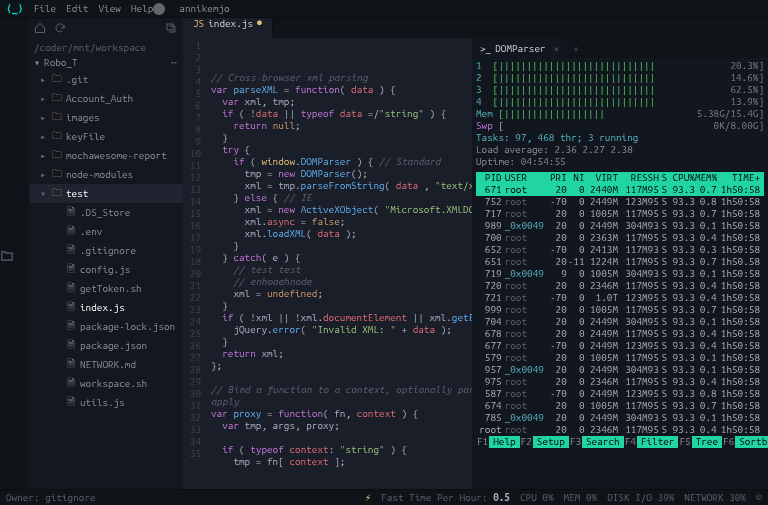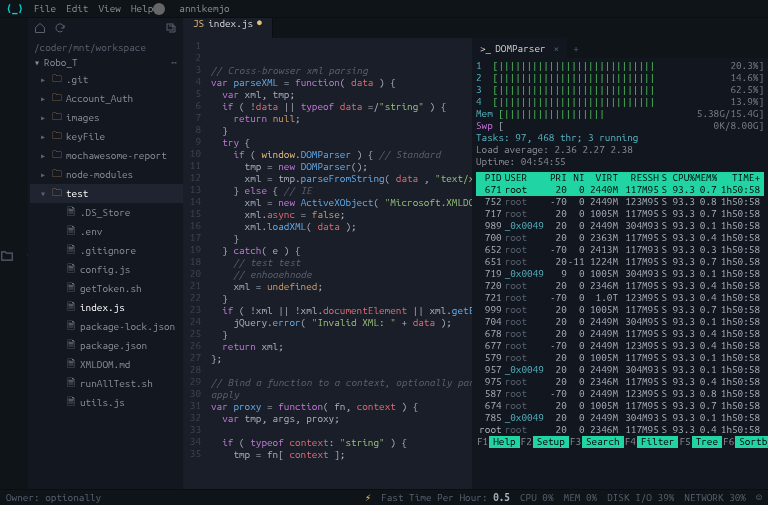--- a/index.html
+++ b/index.html
@@ -28,21 +28,21 @@
 .d0{padding-left:10px}.d1{padding-left:24px}
 .fold{color:#d19a66}
 .editorwrap{flex:1;display:flex;flex-direction:column;overflow:hidden}
 .tabs{height:20px;background:#0f1419;display:flex;align-items:center}
 .tab{height:100%;padding:0 10px;display:flex;align-items:flex-start;gap:4px;background:#1a1e29;color:#d4d4d4;border-right:1px solid #0a0d12}
 .tab .dot{font-size:8px;color:#e5c07b}
 .split{flex:1;display:flex;overflow:hidden}
 .editor{flex:1;display:flex;overflow:hidden;background:#1a1e29}
 .gutter{width:24px;text-align:right;color:#3e4451;padding:2px 6px 2px 0;line-height:12px}
 .gutter div{height:12px}
-.code{flex:1;padding:3px 0 2px 4px;line-height:12px;overflow:hidden;white-space:pre}
+.code{flex:1;padding:10px 0 2px 4px;line-height:12px;overflow:hidden;white-space:pre}
 .code div{height:12px}
 .c-cm{color:#5c6370;font-style:italic}
 .c-kw{color:#c678dd}
 .c-fn{color:#61afef}
 .c-st{color:#98c379}
 .c-nm{color:#d19a66}
 .c-pr{color:#e06c75}
 .c-id{color:#abb2bf}
 .c-va{color:#e5c07b}
 .terminal{width:296px;background:#12161f;display:flex;flex-direction:column;overflow:hidden}
@@ -210,26 +210,26 @@
           <span>package-lock.json</span>
         </div>
         <div class="node d1">
           <span class="chev"></span>
           <span class="ico">🗎</span>
           <span>package.json</span>
         </div>
         <div class="node d1">
           <span class="chev"></span>
           <span class="ico">🗎</span>
-          <span>XMLDOM.md</span>
-        </div>
-        <div class="node d1">
-          <span class="chev"></span>
-          <span class="ico">🗎</span>
-          <span>runAllTest.sh</span>
+          <span>NETWORK.md</span>
+        </div>
+        <div class="node d1">
+          <span class="chev"></span>
+          <span class="ico">🗎</span>
+          <span>workspace.sh</span>
         </div>
         <div class="node d1">
           <span class="chev"></span>
           <span class="ico">🗎</span>
           <span>utils.js</span>
         </div>
       </div>
   </div>
 
   <div class="editorwrap">
@@ -290,21 +290,21 @@
           </div>
           <span style="padding:0 6px;color:#5a6270">+</span>
         </div>
         <div class="term-body" id="term"><div><span class="mem">1</span>  <span class="bar">[||||||||||||||||||||||||||||</span>       <span class="barpct" style="float:right">20.3%]</span></div><div><span class="mem">2</span>  <span class="bar">[||||||||||||||||||||||||||||</span>       <span class="barpct" style="float:right">14.6%]</span></div><div><span class="mem">3</span>  <span class="bar">[||||||||||||||||||||||||||||</span>       <span class="barpct" style="float:right">62.5%]</span></div><div><span class="mem">4</span>  <span class="bar">[||||||||||||||||||||||||||||</span>       <span class="barpct" style="float:right">13.9%]</span></div><div><span class="mem">Mem</span> <span class="bar">[||||||||||||||||||</span><span class="barpct" style="float:right">5.38G/15.4G]</span></div><div><span class="swp">Swp</span> [<span class="barpct" style="float:right">0K/8.00G]</span></div><div class="tasks">Tasks: 97, 468 thr; 3 running</div><div class="load">Load average: 2.36 2.27 2.38</div><div class="load">Uptime: 04:54:55</div><div style="height:4px"></div><div class="row hdr"><span class="c-pid">PID</span><span class="c-usr">USER</span><span class="c-pri">PRI</span><span class="c-ni">NI</span><span class="c-vir">VIRT</span><span class="c-res">RES</span><span class="c-shr">SHR</span><span class="c-s">S</span><span class="c-cpu">CPU%</span><span class="c-mem">MEM%</span><span class="c-tim">TIME+</span><span class="c-cmd">Command</span></div><div class="row hl"><span class="c-pid">671</span><span class="c-usr">root</span><span class="c-pri">20</span><span class="c-ni">0</span><span class="c-vir">2440M</span><span class="c-res">117M</span><span class="c-shr">9578</span><span class="c-s">S</span><span class="c-cpu">93.3</span><span class="c-mem">0.7</span><span class="c-tim">1h50:58</span><span class="c-cmd">/usr/lib</span></div><div class="row"><span class="c-pid">752</span><span class="c-usr gry">root</span><span class="c-pri">-70</span><span class="c-ni">0</span><span class="c-vir">2449M</span><span class="c-res">123M</span><span class="c-shr">9578</span><span class="c-s">S</span><span class="c-cpu">93.3</span><span class="c-mem">0.8</span><span class="c-tim">1h50:58</span><span class="c-cmd grn">/usr/lib</span></div><div class="row"><span class="c-pid">717</span><span class="c-usr gry">root</span><span class="c-pri">20</span><span class="c-ni">0</span><span class="c-vir">1005M</span><span class="c-res">117M</span><span class="c-shr">9548</span><span class="c-s">S</span><span class="c-cpu">93.3</span><span class="c-mem">0.7</span><span class="c-tim">1h50:58</span><span class="c-cmd grn">/usr/lib</span></div><div class="row"><span class="c-pid">989</span><span class="c-usr cyn">_0x0049</span><span class="c-pri">20</span><span class="c-ni">0</span><span class="c-vir">2449M</span><span class="c-res">304M</span><span class="c-shr">9348</span><span class="c-s">S</span><span class="c-cpu">93.3</span><span class="c-mem">0.1</span><span class="c-tim">1h50:58</span><span class="c-cmd grn">/usr/lib</span></div><div class="row"><span class="c-pid">700</span><span class="c-usr gry">root</span><span class="c-pri">20</span><span class="c-ni">0</span><span class="c-vir">2363M</span><span class="c-res">117M</span><span class="c-shr">9548</span><span class="c-s">S</span><span class="c-cpu">93.3</span><span class="c-mem">0.4</span><span class="c-tim">1h50:58</span><span class="c-cmd grn">/usr/lib</span></div><div class="row"><span class="c-pid">652</span><span class="c-usr gry">root</span><span class="c-pri">-70</span><span class="c-ni">0</span><span class="c-vir">2413M</span><span class="c-res">117M</span><span class="c-shr">9348</span><span class="c-s">S</span><span class="c-cpu">93.3</span><span class="c-mem">0.3</span><span class="c-tim">1h50:58</span><span class="c-cmd grn">/usr/lib</span></div><div class="row"><span class="c-pid">651</span><span class="c-usr gry">root</span><span class="c-pri">20</span><span class="c-ni">-11</span><span class="c-vir">1224M</span><span class="c-res">117M</span><span class="c-shr">9578</span><span class="c-s">S</span><span class="c-cpu">93.3</span><span class="c-mem">0.7</span><span class="c-tim">1h50.58</span><span class="c-cmd grn">/usr/lib</span></div><div class="row"><span class="c-pid">719</span><span class="c-usr cyn">_0x0049</span><span class="c-pri">9</span><span class="c-ni">0</span><span class="c-vir">1005M</span><span class="c-res">304M</span><span class="c-shr">9348</span><span class="c-s">S</span><span class="c-cpu">93.3</span><span class="c-mem">0.1</span><span class="c-tim">1h50:58</span><span class="c-cmd grn">/usr/lib</span></div><div class="row"><span class="c-pid">720</span><span class="c-usr gry">root</span><span class="c-pri">20</span><span class="c-ni">0</span><span class="c-vir">2346M</span><span class="c-res">117M</span><span class="c-shr">9548</span><span class="c-s">S</span><span class="c-cpu">93.3</span><span class="c-mem">0.4</span><span class="c-tim">1h50:58</span><span class="c-cmd grn">/usr/lib</span></div><div class="row"><span class="c-pid">721</span><span class="c-usr gry">root</span><span class="c-pri">-70</span><span class="c-ni">0</span><span class="c-vir">1.0T</span><span class="c-res">123M</span><span class="c-shr">9578</span><span class="c-s">S</span><span class="c-cpu">93.3</span><span class="c-mem">0.4</span><span class="c-tim">1h50:58</span><span class="c-cmd grn">/usr/lib</span></div><div class="row"><span class="c-pid">999</span><span class="c-usr gry">root</span><span class="c-pri">20</span><span class="c-ni">0</span><span class="c-vir">1005M</span><span class="c-res">117M</span><span class="c-shr">9548</span><span class="c-s">S</span><span class="c-cpu">93.3</span><span class="c-mem">0.7</span><span class="c-tim">1h50:58</span><span class="c-cmd grn">/usr/lib</span></div><div class="row"><span class="c-pid">704</span><span class="c-usr gry">root</span><span class="c-pri">20</span><span class="c-ni">0</span><span class="c-vir">2449M</span><span class="c-res">304M</span><span class="c-shr">9548</span><span class="c-s">S</span><span class="c-cpu">93.3</span><span class="c-mem">0.1</span><span class="c-tim">1h50:58</span><span class="c-cmd grn">/usr/lib</span></div><div class="row"><span class="c-pid">678</span><span class="c-usr gry">root</span><span class="c-pri">20</span><span class="c-ni">0</span><span class="c-vir">2449M</span><span class="c-res">117M</span><span class="c-shr">9548</span><span class="c-s">S</span><span class="c-cpu">93.3</span><span class="c-mem">0.4</span><span class="c-tim">1h50:58</span><span class="c-cmd grn">/usr/lib</span></div><div class="row"><span class="c-pid">677</span><span class="c-usr gry">root</span><span class="c-pri">-70</span><span class="c-ni">0</span><span class="c-vir">2449M</span><span class="c-res">123M</span><span class="c-shr">9578</span><span class="c-s">S</span><span class="c-cpu">93.3</span><span class="c-mem">0.4</span><span class="c-tim">1h50:58</span><span class="c-cmd grn">/usr/lib</span></div><div class="row"><span class="c-pid">579</span><span class="c-usr gry">root</span><span class="c-pri">20</span><span class="c-ni">0</span><span class="c-vir">1005M</span><span class="c-res">117M</span><span class="c-shr">9578</span><span class="c-s">S</span><span class="c-cpu">93.3</span><span class="c-mem">0.1</span><span class="c-tim">1h50:58</span><span class="c-cmd grn">/usr/lib</span></div><div class="row"><span class="c-pid">957</span><span class="c-usr cyn">_0x0049</span><span class="c-pri">20</span><span class="c-ni">0</span><span class="c-vir">2449M</span><span class="c-res">304M</span><span class="c-shr">9348</span><span class="c-s">S</span><span class="c-cpu">93.3</span><span class="c-mem">0.1</span><span class="c-tim">1h50:58</span><span class="c-cmd grn">htop</span></div><div class="row"><span class="c-pid">975</span><span class="c-usr gry">root</span><span class="c-pri">20</span><span class="c-ni">0</span><span class="c-vir">2346M</span><span class="c-res">117M</span><span class="c-shr">9548</span><span class="c-s">S</span><span class="c-cpu">93.3</span><span class="c-mem">0.4</span><span class="c-tim">1h50:58</span><span class="c-cmd grn">/usr/lib</span></div><div class="row"><span class="c-pid">587</span><span class="c-usr gry">root</span><span class="c-pri">-70</span><span class="c-ni">0</span><span class="c-vir">2449M</span><span class="c-res">123M</span><span class="c-shr">9578</span><span class="c-s">S</span><span class="c-cpu">93.3</span><span class="c-mem">0.8</span><span class="c-tim">1h50:58</span><span class="c-cmd grn">xmobar</span></div><div class="row"><span class="c-pid">674</span><span class="c-usr gry">root</span><span class="c-pri">20</span><span class="c-ni">0</span><span class="c-vir">1005M</span><span class="c-res">117M</span><span class="c-shr">9548</span><span class="c-s">S</span><span class="c-cpu">93.3</span><span class="c-mem">0.7</span><span class="c-tim">1h50:58</span><span class="c-cmd grn">/usr/lib</span></div><div class="row"><span class="c-pid">785</span><span class="c-usr cyn">_0x0049</span><span class="c-pri">20</span><span class="c-ni">0</span><span class="c-vir">2449M</span><span class="c-res">304M</span><span class="c-shr">9348</span><span class="c-s">S</span><span class="c-cpu">93.3</span><span class="c-mem">0.1</span><span class="c-tim">1h50:58</span><span class="c-cmd grn">/usr/lib</span></div><div class="row"><span class="c-pid">root</span><span class="c-usr gry">root</span><span class="c-pri">20</span><span class="c-ni">0</span><span class="c-vir">2346M</span><span class="c-res">117M</span><span class="c-shr">9548</span><span class="c-s">S</span><span class="c-cpu">93.3</span><span class="c-mem">0.4</span><span class="c-tim">1h50:58</span><span class="c-cmd grn">/usr/lib</span></div><div class="fkeys"><span class="fk"><span class="k">F1</span><span class="l">Help</span></span><span class="fk"><span class="k">F2</span><span class="l">Setup</span></span><span class="fk"><span class="k">F3</span><span class="l">Search</span></span><span class="fk"><span class="k">F4</span><span class="l">Filter</span></span><span class="fk"><span class="k">F5</span><span class="l">Tree</span></span><span class="fk"><span class="k">F6</span><span class="l">Sortby</span></span></div></div>
       </div>
     </div>
   </div>
 </div>
 
 <div class="status">
-  <div class="s-left">Owner: optionally</div>
+  <div class="s-left">Owner: gitignore</div>
   <div class="s-right">
     <span class="bolt">⚡</span>
     <span><span>Fast Time Per Hour:</span> <b style="color:#abb2bf">0.5</b></span>
     <span>CPU 0%</span>
     <span>MEM 0%</span>
     <span>DISK I/O 39%</span>
     <span>NETWORK 30%</span>
     <span>☺</span>
   </div>
 </div>

